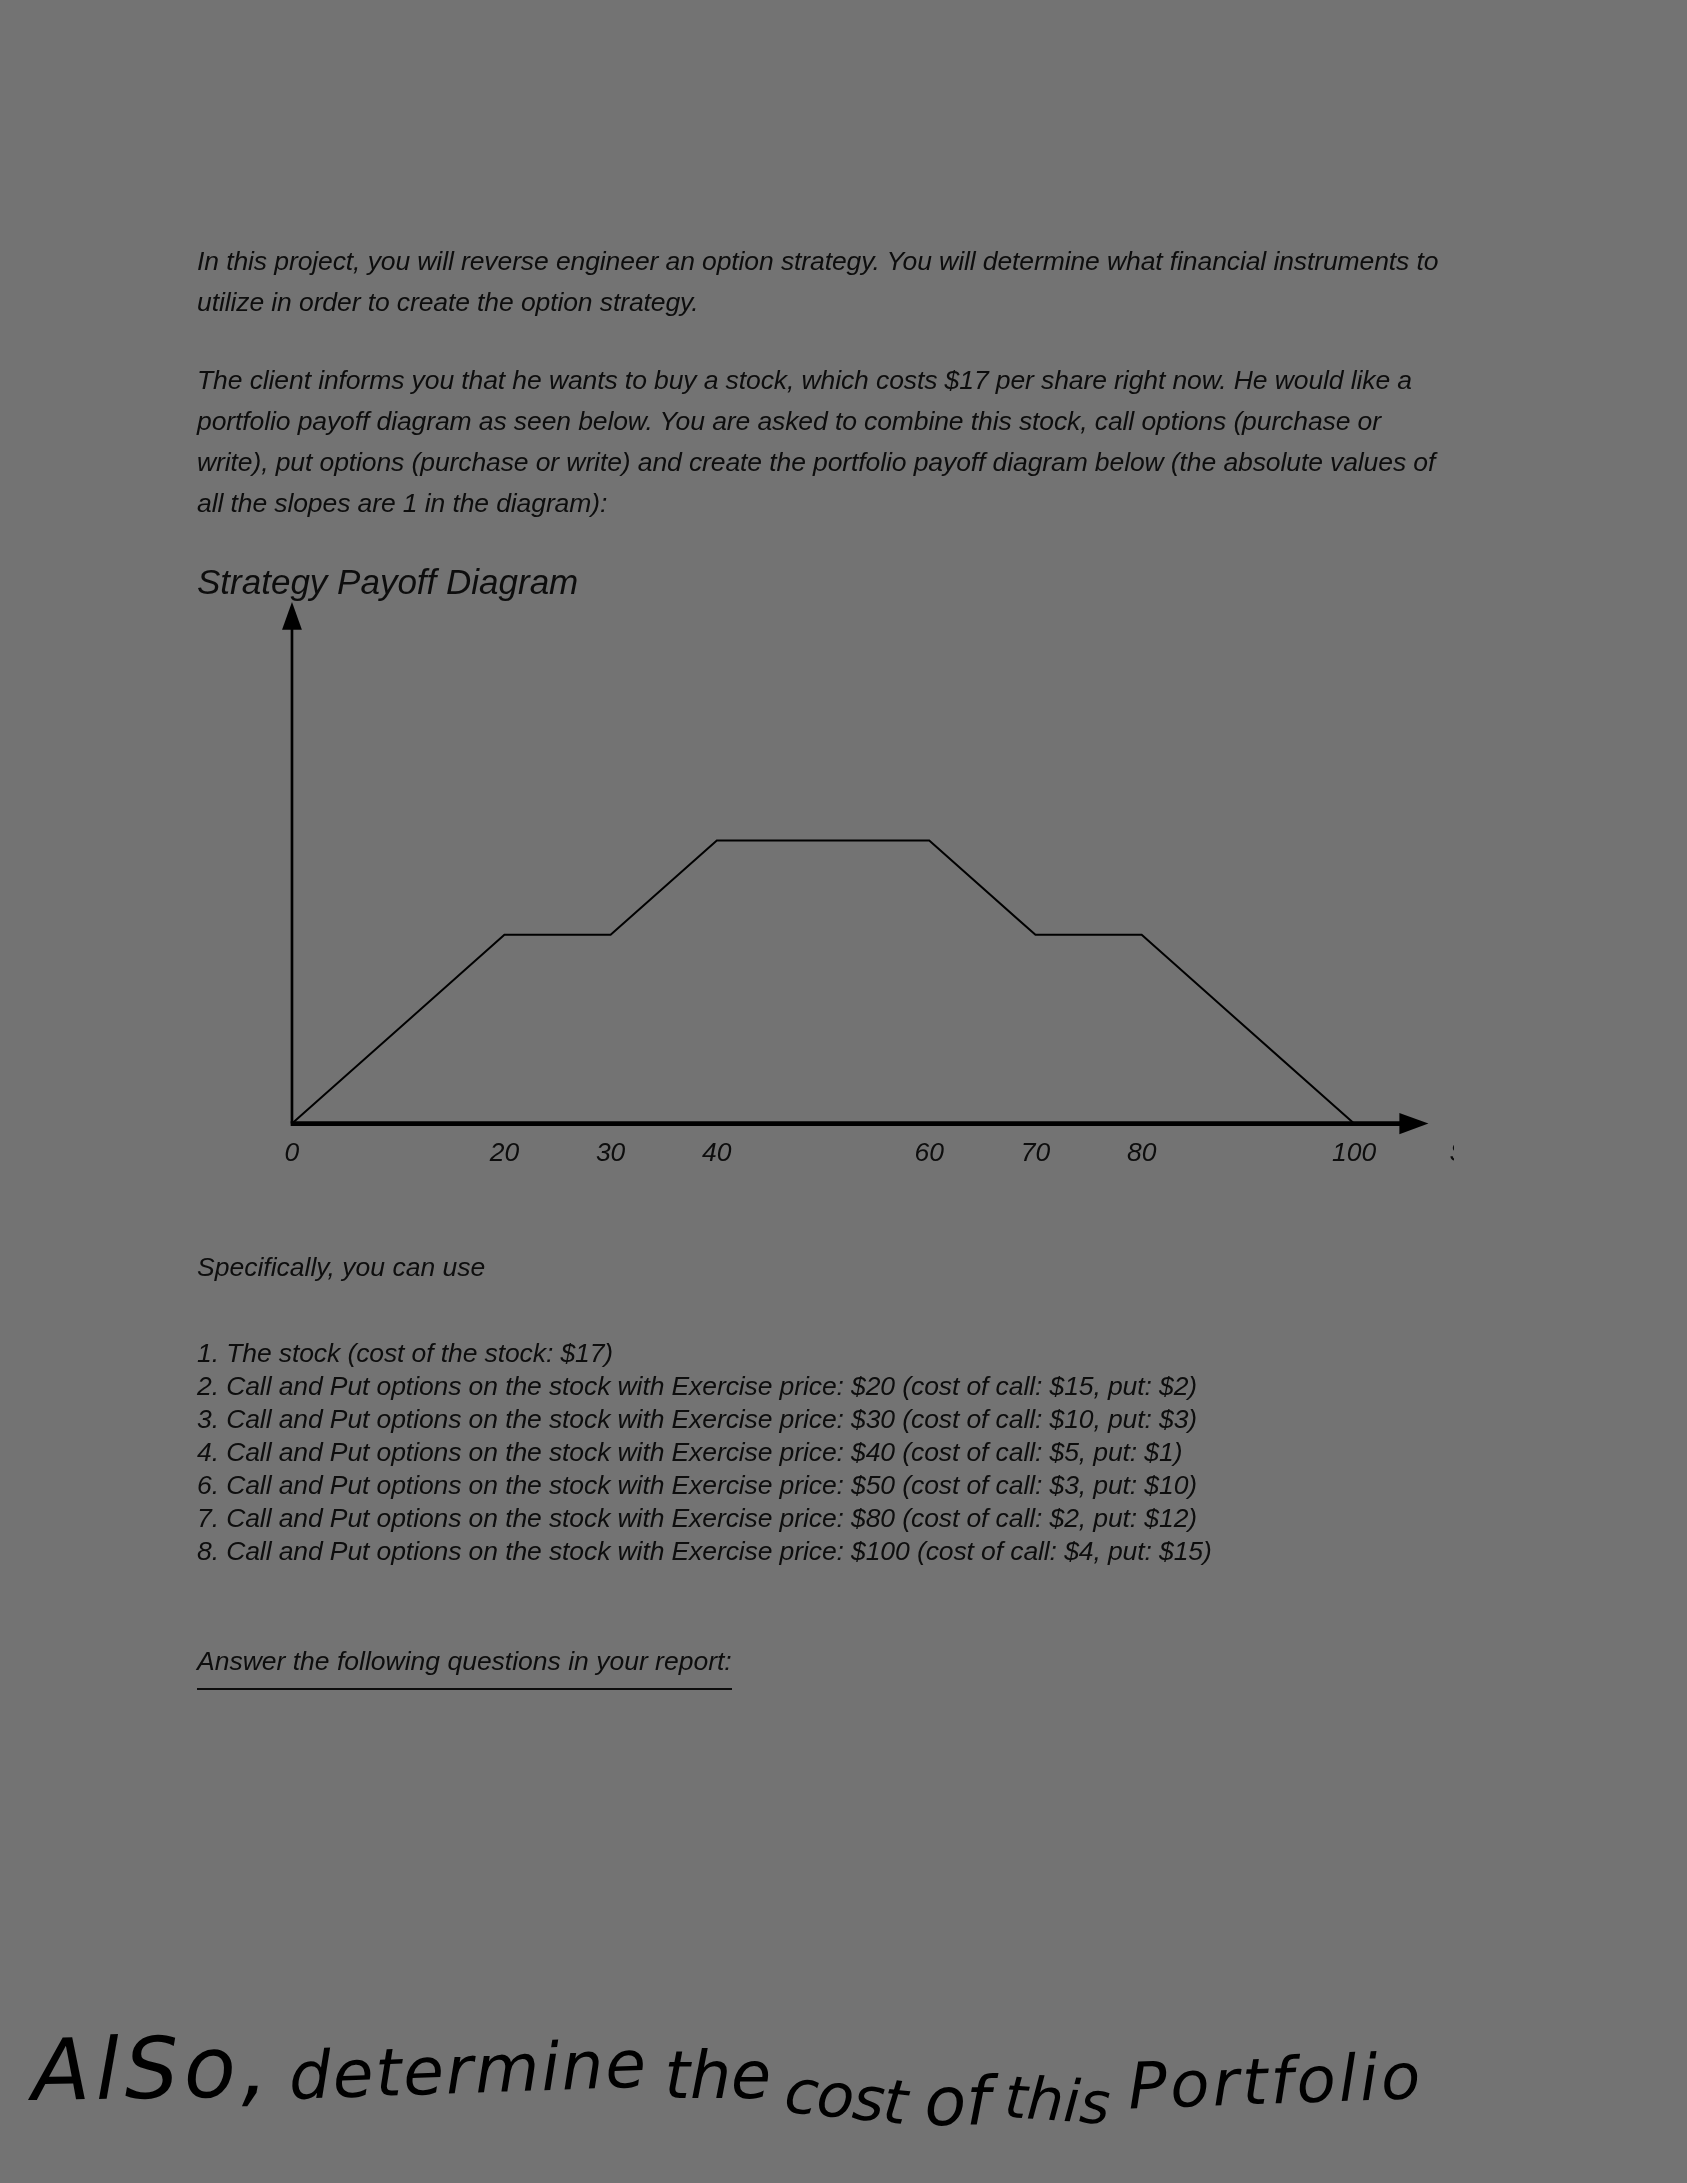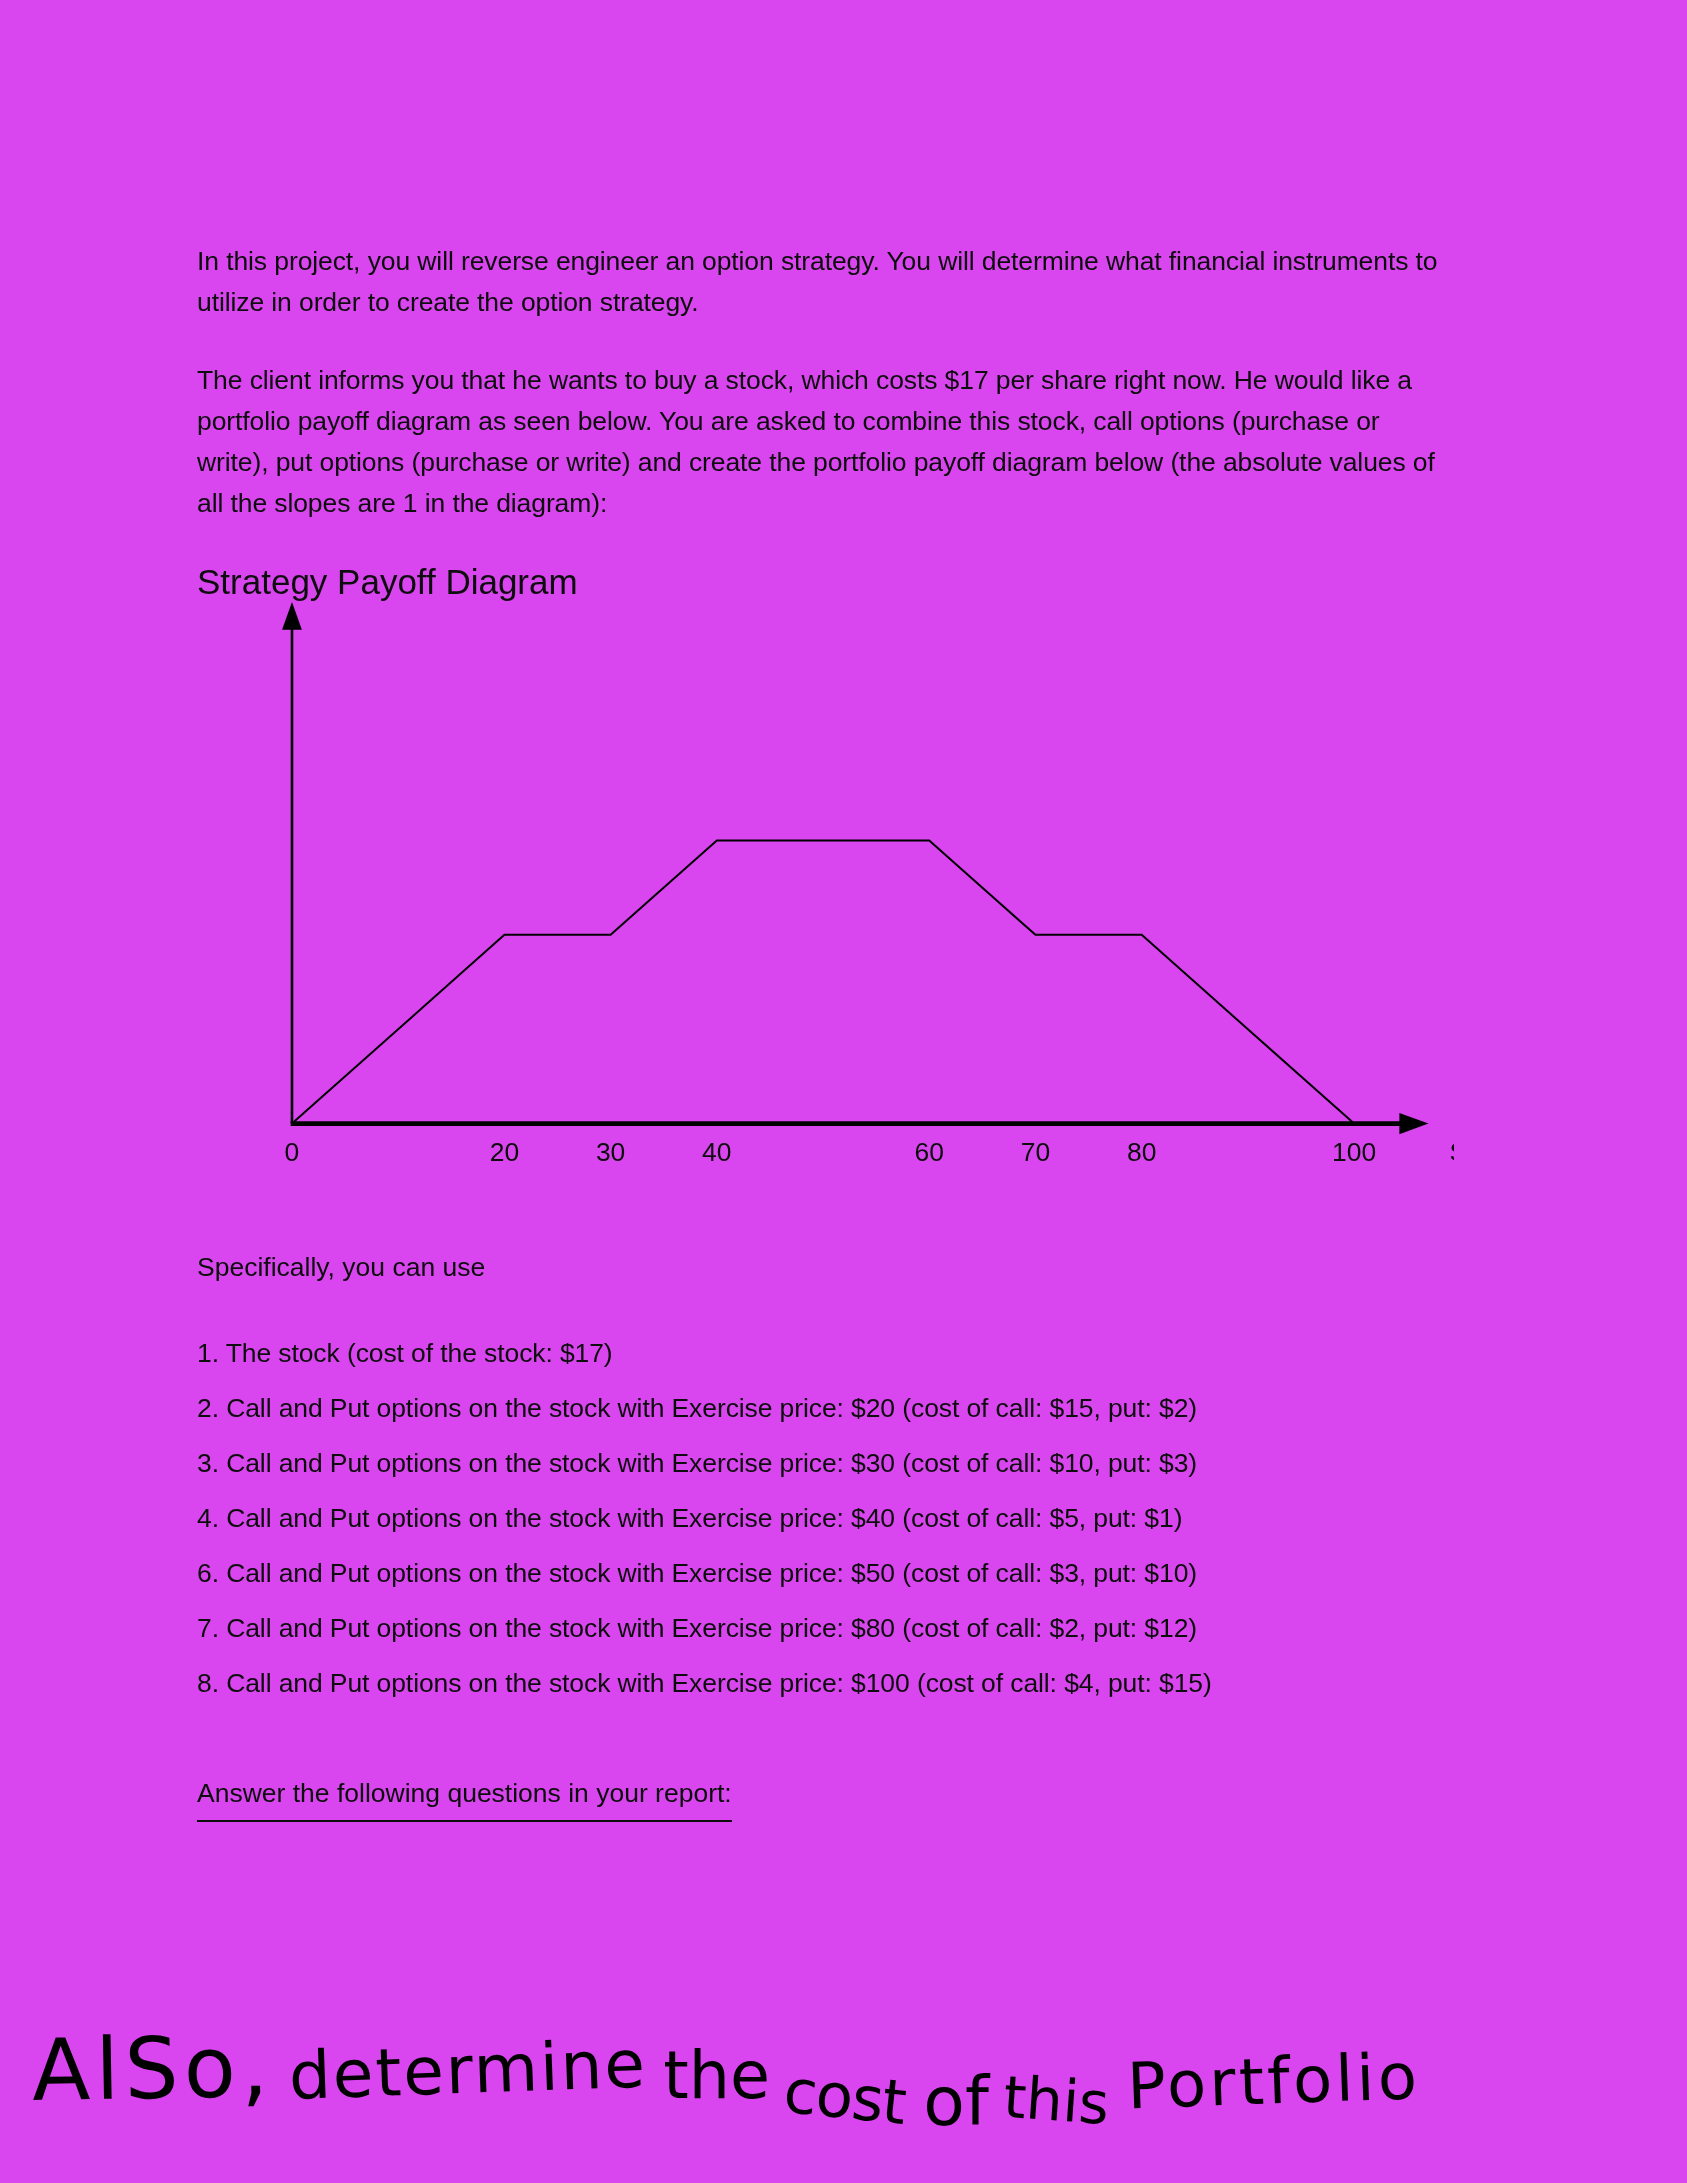--- a/index.html
+++ b/index.html
@@ -1,31 +1,31 @@
 <!DOCTYPE html>
 <html style="font-size:10.6px"><head>
 <meta charset="utf-8">
 <style>
   html,body{margin:0;padding:0;}
   body{
     width:1687px;height:2183px;background:#ffffff;color:#0d0d0d;
     font-family:"Liberation Sans", sans-serif;
     -webkit-font-smoothing:antialiased;
   }
-  .page{position:relative;width:1687px;height:2183px;background:#d946ef;overflow:hidden;}
+  .page{position:relative;width:1687px;height:2183px;background:#737373;overflow:hidden;font-style:italic;}
   .content{position:absolute;left:197px;top:0;width:1257px;padding-top:241px;}
   p{margin:0;}
   .para{font-size:26.5px;line-height:41px;letter-spacing:-0.1px;}
   .para-client{margin-top:37px;}
   .chart-title{margin-top:41px;font-size:35px;line-height:33px;}
   #payoff-chart{display:block;margin-top:0;}
   .svg-text{font-family:"Liberation Sans", sans-serif;font-size:40px;fill:#0d0d0d;}
   .specifically{margin-top:58px;font-size:26.5px;line-height:33px;}
   .instruments{margin-top:0;}
-  .list-item{font-size:26.5px;line-height:33px;margin-top:22px;letter-spacing:-0.1px;}
+  .list-item{font-size:26.5px;line-height:33px;letter-spacing:-0.1px;}
   .list-item:first-child{margin-top:53px;}
   .questions-heading{margin-top:77px;font-size:26.5px;line-height:33px;}
   .questions-heading .u{border-bottom:2.6px solid #0d0d0d;padding-bottom:12px;}
   .question{margin-top:40px;}
   .handwriting{
     position:absolute;left:32px;top:2019px;width:1634px;
     font-family:"DejaVu Sans", sans-serif;white-space:nowrap;color:#000;
   }
   .handwriting span{display:inline-block;margin-right:16px;}
   .handwriting span:nth-child(1){font-size:85px;letter-spacing:5.3px;transform:rotate(-1deg);}

